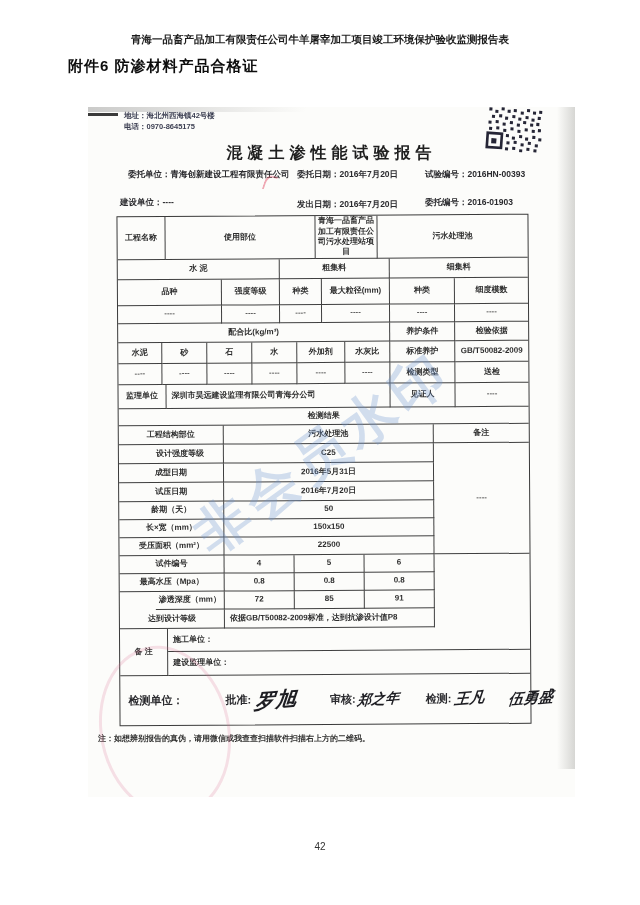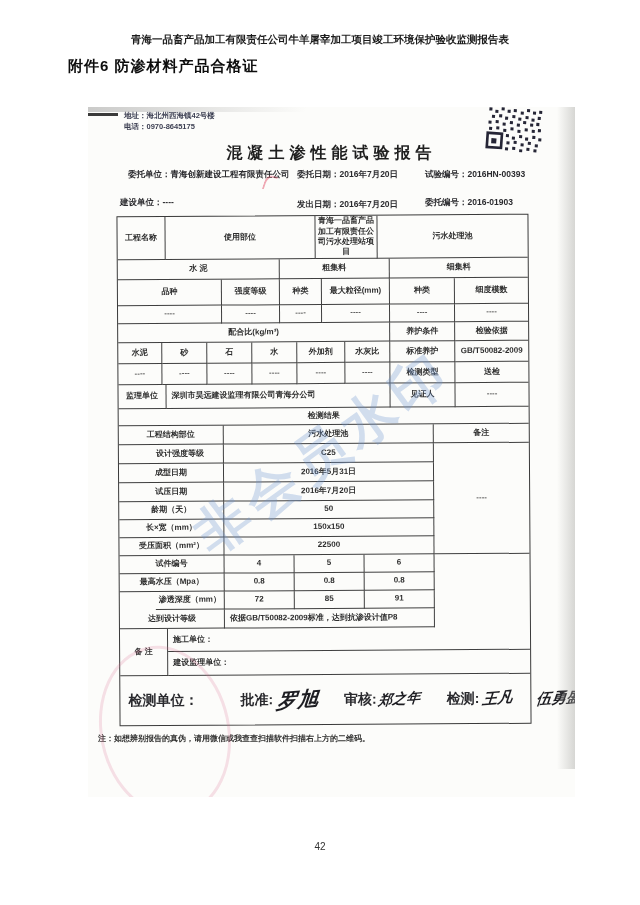--- a/index.html
+++ b/index.html
@@ -49,21 +49,21 @@
   .sCD { grid-template-columns:104px 58px 42px 68px 65px 1fr; grid-template-rows:26px 18px; }
   .sE { grid-template-columns:272px 65px 1fr; height:19px; }
   .sFG { grid-template-columns:44px 45px 45px 45px 48px 45px 65px 1fr; grid-template-rows:21px 21px; }
   .sH { grid-template-columns:48px 224px 65px 1fr; height:24px; }
   .sI { grid-template-columns:1fr; height:17px; }
   .sJ { grid-template-columns:105px 70px 70px 70px 1fr;
         grid-template-rows:19px 19px 19px 19px 18px 18px 18px 18px 18px 18px 19px; }
   .sU { grid-template-columns:48px 1fr; grid-template-rows:23px 24px; }
   .sV { height:49px; display:flex; align-items:center; padding:0 8px; position:relative; }
 
-  .sig-label { font-size:14px; font-weight:bold; color:#2a2a2e; white-space:nowrap; }
+  .sig-label { font-size:11px; font-weight:bold; color:#2a2a2e; white-space:nowrap; }
   .sig { font-family:"DejaVu Sans", sans-serif; font-style:italic; font-weight:bold;
     color:#1d1d22; transform:rotate(-4deg) skewX(-10deg); display:inline-block; white-space:nowrap; }
 
   
   .watermark { position:absolute; left:20px; top:310px; width:430px; text-align:center;
     transform:rotate(-36deg); font-size:54px; font-weight:bold; letter-spacing:6px;
     color:rgba(110,150,210,0.30); pointer-events:none; white-space:nowrap; }
   .stamp-big { position:absolute; left:12px; top:538px; width:130px; height:172px;
     border:3px solid rgba(222,110,145,0.20); border-radius:50%;
     transform:rotate(-12deg); pointer-events:none; }
@@ -279,21 +279,21 @@
       <div class="g sU">
         <div class="cell bold" style="grid-area:1/1/3/2;">备  注</div>
         <div class="cell bold left noR" style="grid-area:1/2/2/3;">施工单位：</div>
         <div class="cell bold left noR" style="grid-area:2/2/3/3;">建设监理单位：</div>
       </div>
 
       <div class="sV">
         <span class="sig-label">检测单位：</span>
         <span class="sig-label" style="margin-left:42px;">批准:</span>
         <span class="sig" style="font-size:21px; margin-left:3px;">罗旭</span>
-        <span class="sig-label" style="margin-left:26px;text-align:center;">审核:</span>
+        <span class="sig-label" style="margin-left:34px;text-align:center;">审核:</span>
         <span class="sig" style="font-size:14px; margin-left:2px;">郑之年</span>
         <span class="sig-label" style="margin-left:26px;">检测:</span>
         <span class="sig" style="font-size:15px; margin-left:3px;">王凡</span>
         <span class="sig" style="font-size:15px; margin-left:24px;">伍勇盛</span>
       </div>
 
     </div>
 
     <div class="footnote">注：如想辨别报告的真伪，请用微信或我查查扫描软件扫描右上方的二维码。</div>
 

